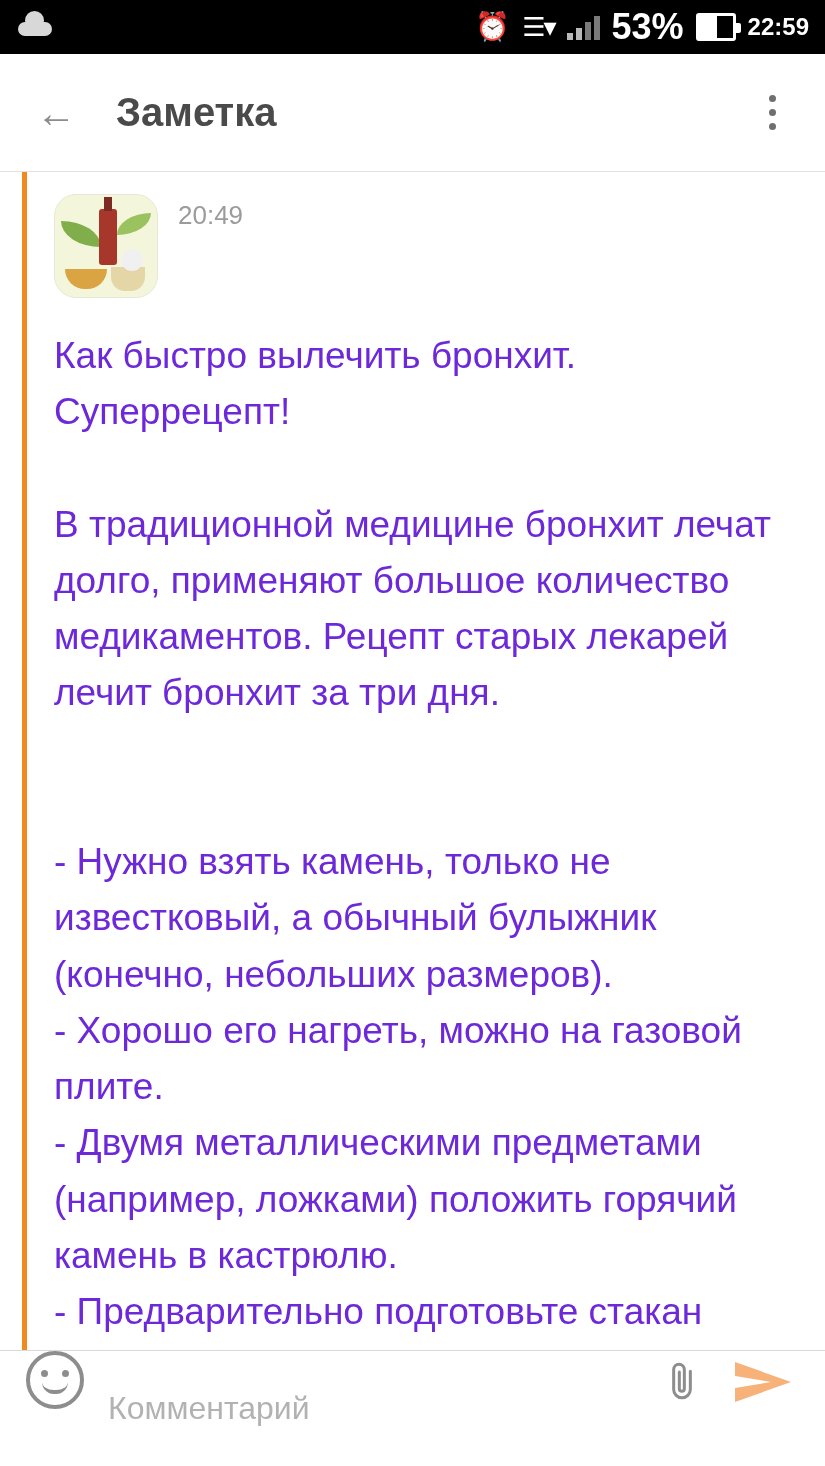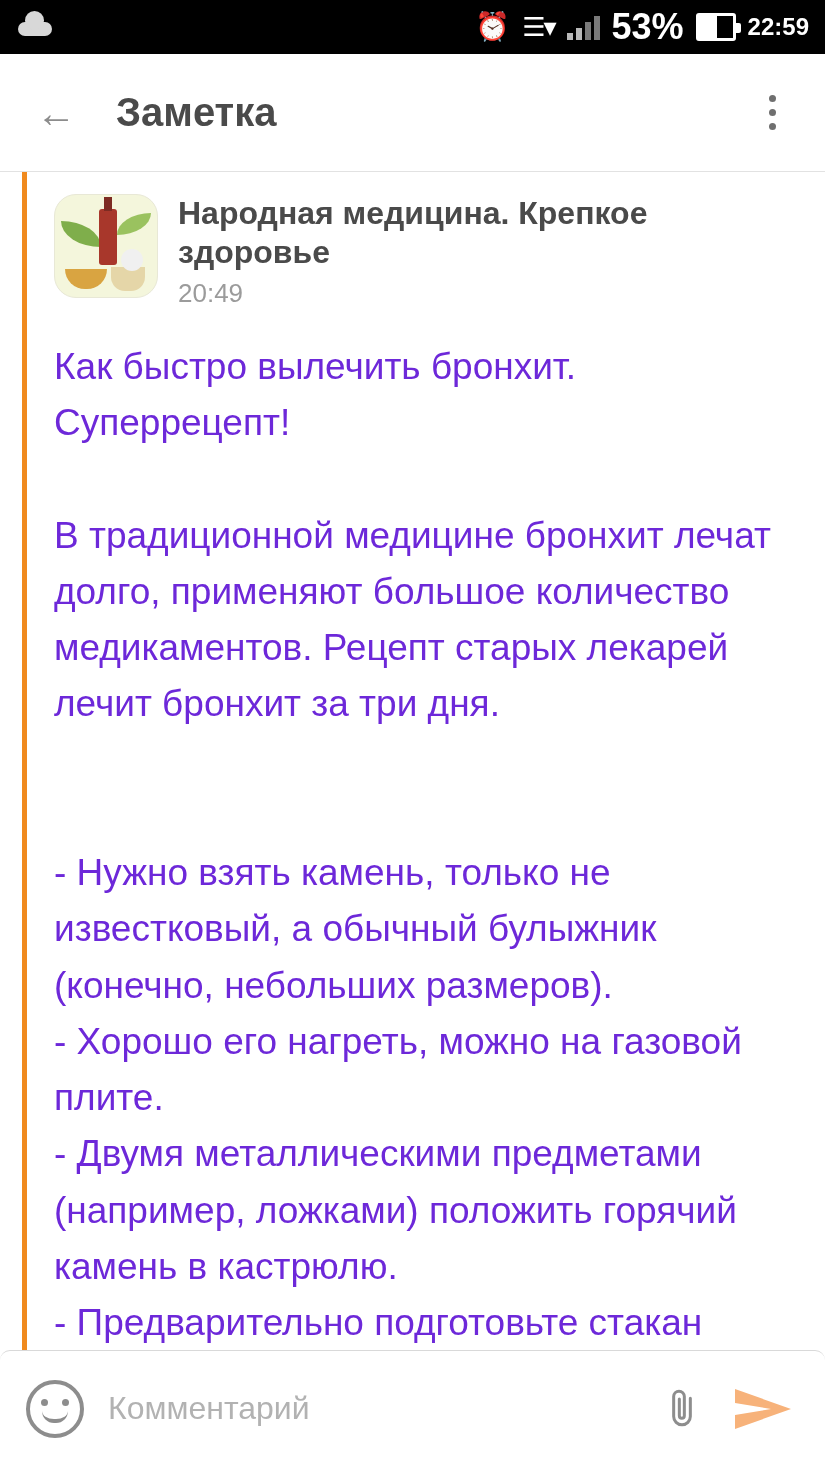--- a/index.html
+++ b/index.html
@@ -150,24 +150,22 @@
     white-space: pre-wrap;
   }
 
   
   .comment-bar {
     height: 116px;
     flex: 0 0 auto;
     border-top: 1px solid #d9d9d9;
     background: #ffffff;
     display: flex;
-    align-items: center;
     padding: 0 26px;
     gap: 18px;
-    border-radius: 10px;
   }
   .smiley {
     width: 58px; height: 58px; border-radius: 50%;
     border: 4px solid #8d8d8d;
     position: relative; flex: 0 0 auto;
   }
   .smiley:before, .smiley:after {
     content:""; position:absolute; top:15px; width:7px; height:7px; border-radius:50%; background:#8d8d8d;
   }
   .smiley:before { left: 11px; }
@@ -240,21 +238,20 @@
       <div class="post-head">
         <div class="avatar">
           <span class="leaf1"></span>
           <span class="leaf2"></span>
           <span class="bottle"></span>
           <span class="bowl"></span>
           <span class="bowl2"></span>
           <span class="flower"></span>
         </div>
         <div class="post-head-text">
-          <div class="channel-name">Народная медицина. Крепкое здоровье</div>
           <div class="post-time">20:49</div>
         </div>
       </div>
       <div class="post-body">Как быстро вылечить бронхит. Суперрецепт!
 
 В традиционной медицине бронхит лечат долго, применяют большое количество медикаментов. Рецепт старых лекарей лечит бронхит за три дня.
 
 
 - Нужно взять камень, только не известковый, а обычный булыжник (конечно, небольших размеров).
 - Хорошо его нагреть, можно на газовой плите.

